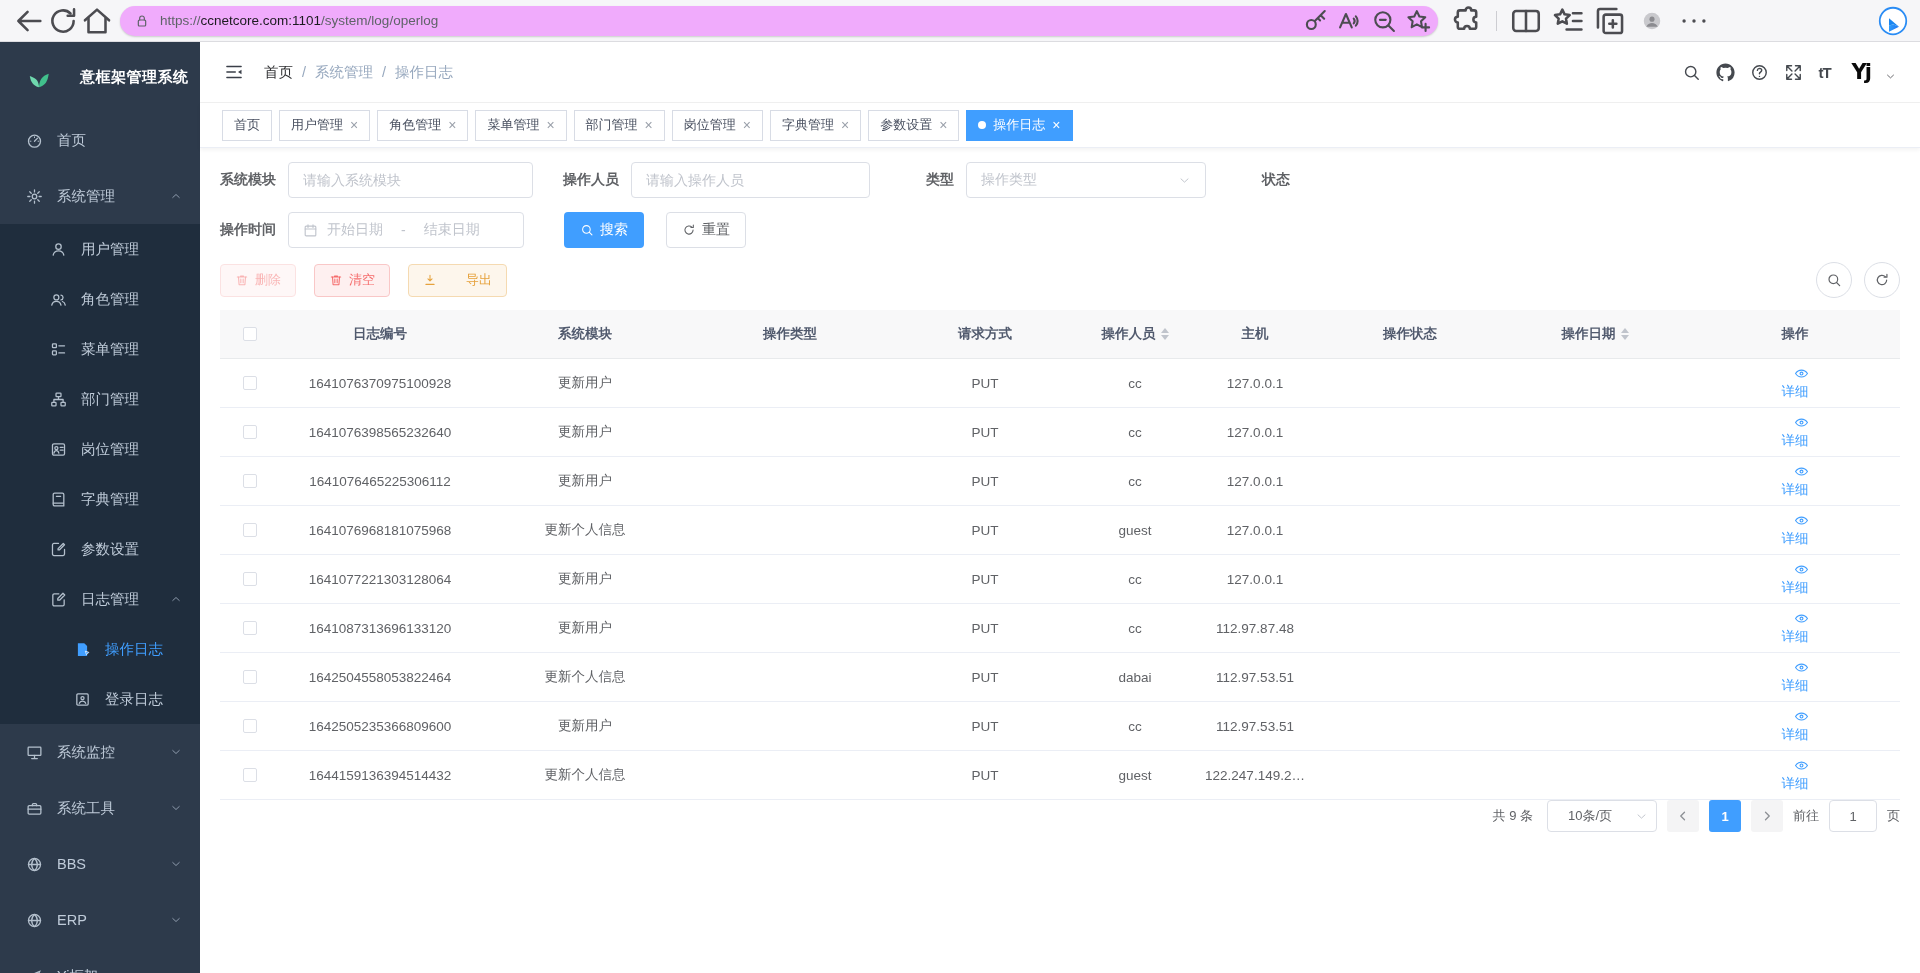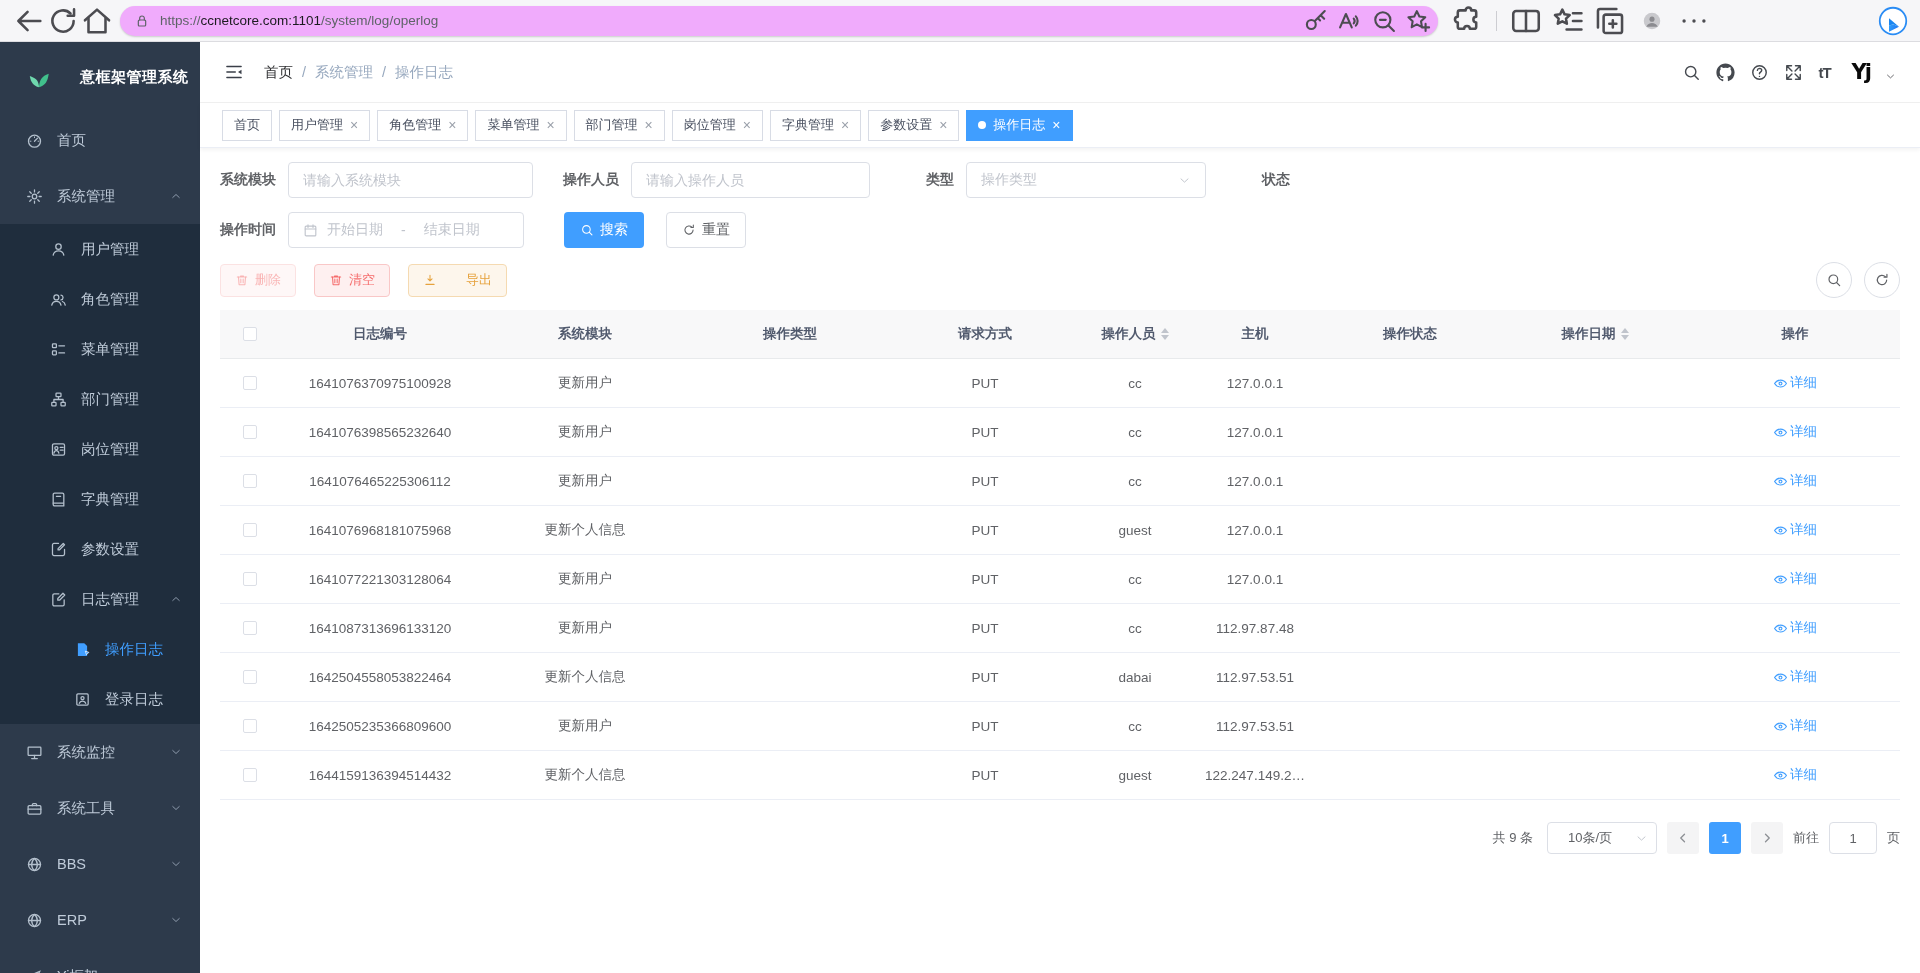--- a/index.html
+++ b/index.html
@@ -100,25 +100,25 @@
   .c4 { width:190px; flex:0 0 190px; }
   .c5 { width:110px; flex:0 0 110px; }
   .c6 { width:130px; flex:0 0 130px; }
   .c7 { width:180px; flex:0 0 180px; }
   .c8 { width:190px; flex:0 0 190px; }
   .c9 { width:210px; flex:0 0 210px; }
   .checkbox { width:14px; height:14px; border:1px solid #dcdfe6; border-radius:2px; background:#fff; display:inline-block; cursor:pointer; }
   .sort { display:inline-flex; flex-direction:column; margin-left:5px; row-gap:2px; }
   .s-up { width:0; height:0; border-left:4px solid transparent; border-right:4px solid transparent; border-bottom:5px solid #c0c4cc; }
   .s-down { width:0; height:0; border-left:4px solid transparent; border-right:4px solid transparent; border-top:5px solid #c0c4cc; }
-  .detail-link { color:#409eff; display:inline-flex; align-items:center; gap:2px; cursor:pointer; }
+  .detail-link { color:#409eff; display:inline-flex; align-items:flex-end; gap:2px; cursor:pointer;flex-direction:column; }
   .dl-icon { width:15px; height:15px; }
 
   
-  .pagination { display:flex; align-items:center; justify-content:flex-end; gap:10px; margin-top:22px; font-size:13px; color:#606266; }
+  .pagination { display:flex; align-items:center; justify-content:flex-end; gap:10px; font-size:13px; color:#606266; }
   .pg-total { margin-right:4px; }
   .page-size-select { width:110px; height:32px; border:1px solid #dcdfe6; border-radius:4px; display:flex; align-items:center; padding:0 8px 0 20px; cursor:pointer; color:#606266; }
   .pg-btn { min-width:32px; height:32px; border-radius:3px; background:#f4f4f5; color:#8c8f94; display:flex; align-items:center; justify-content:center; cursor:pointer; }
   .pg-btn svg { width:12px; height:12px; }
   .pg-btn.active { background:#409eff; color:#fff; font-weight:700; }
   .goto-input { width:48px; height:32px; border:1px solid #dcdfe6; border-radius:4px; text-align:center; font-size:13px; color:#606266; outline:none; font-family:inherit; }
 </style>
 </head>
 <body>
 

